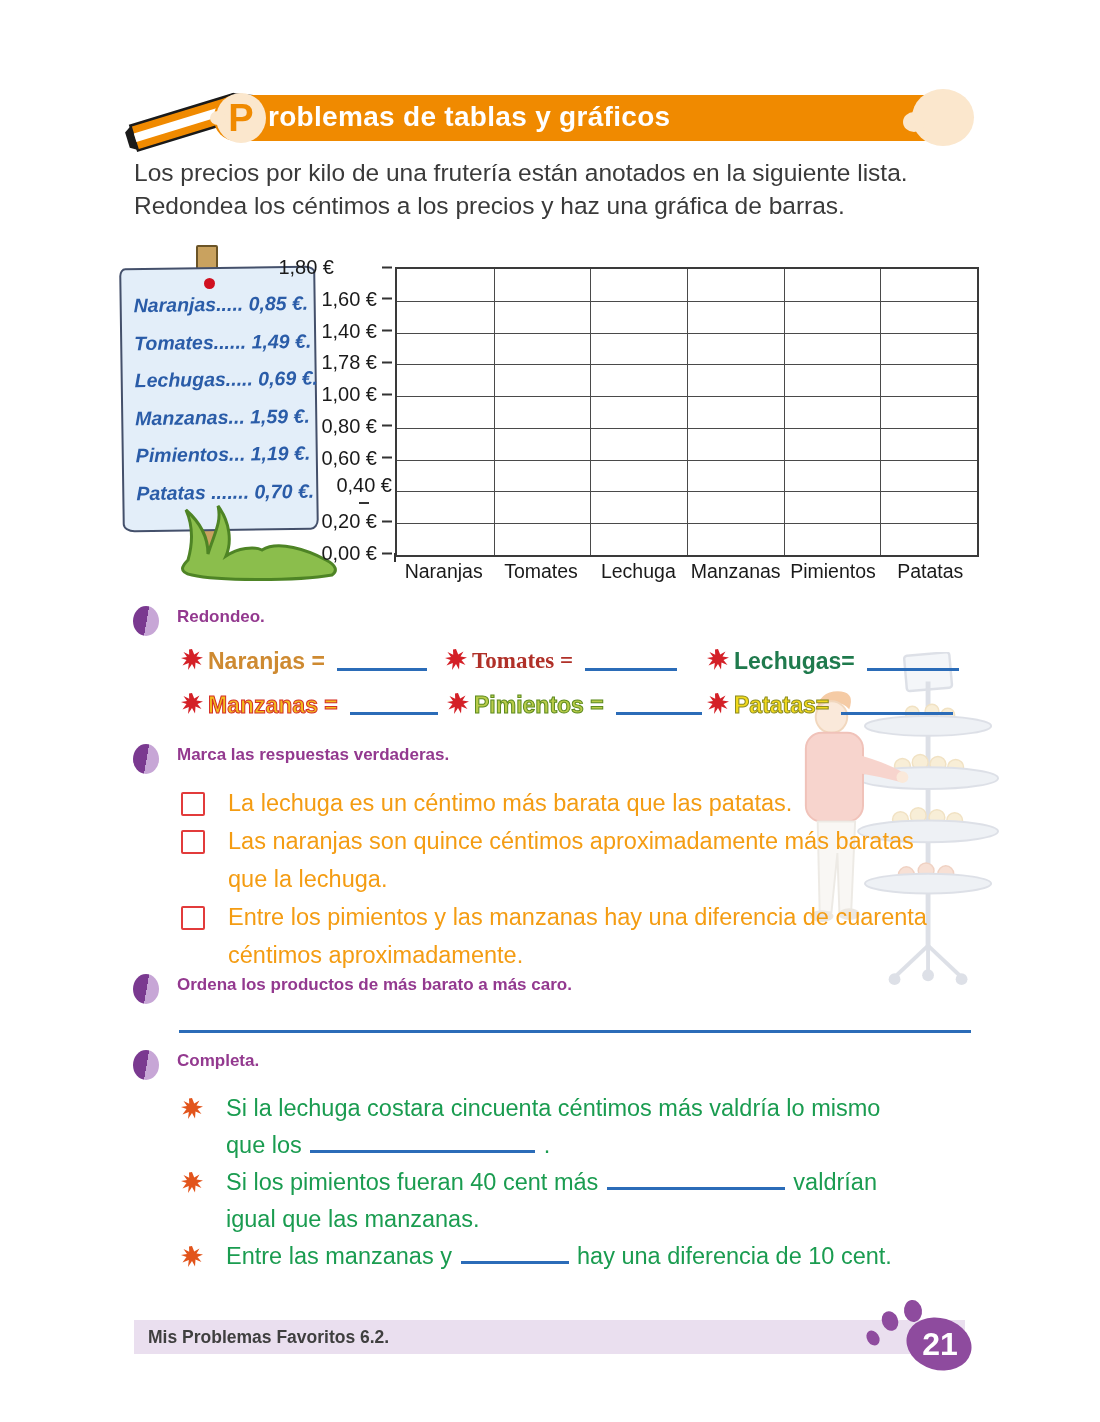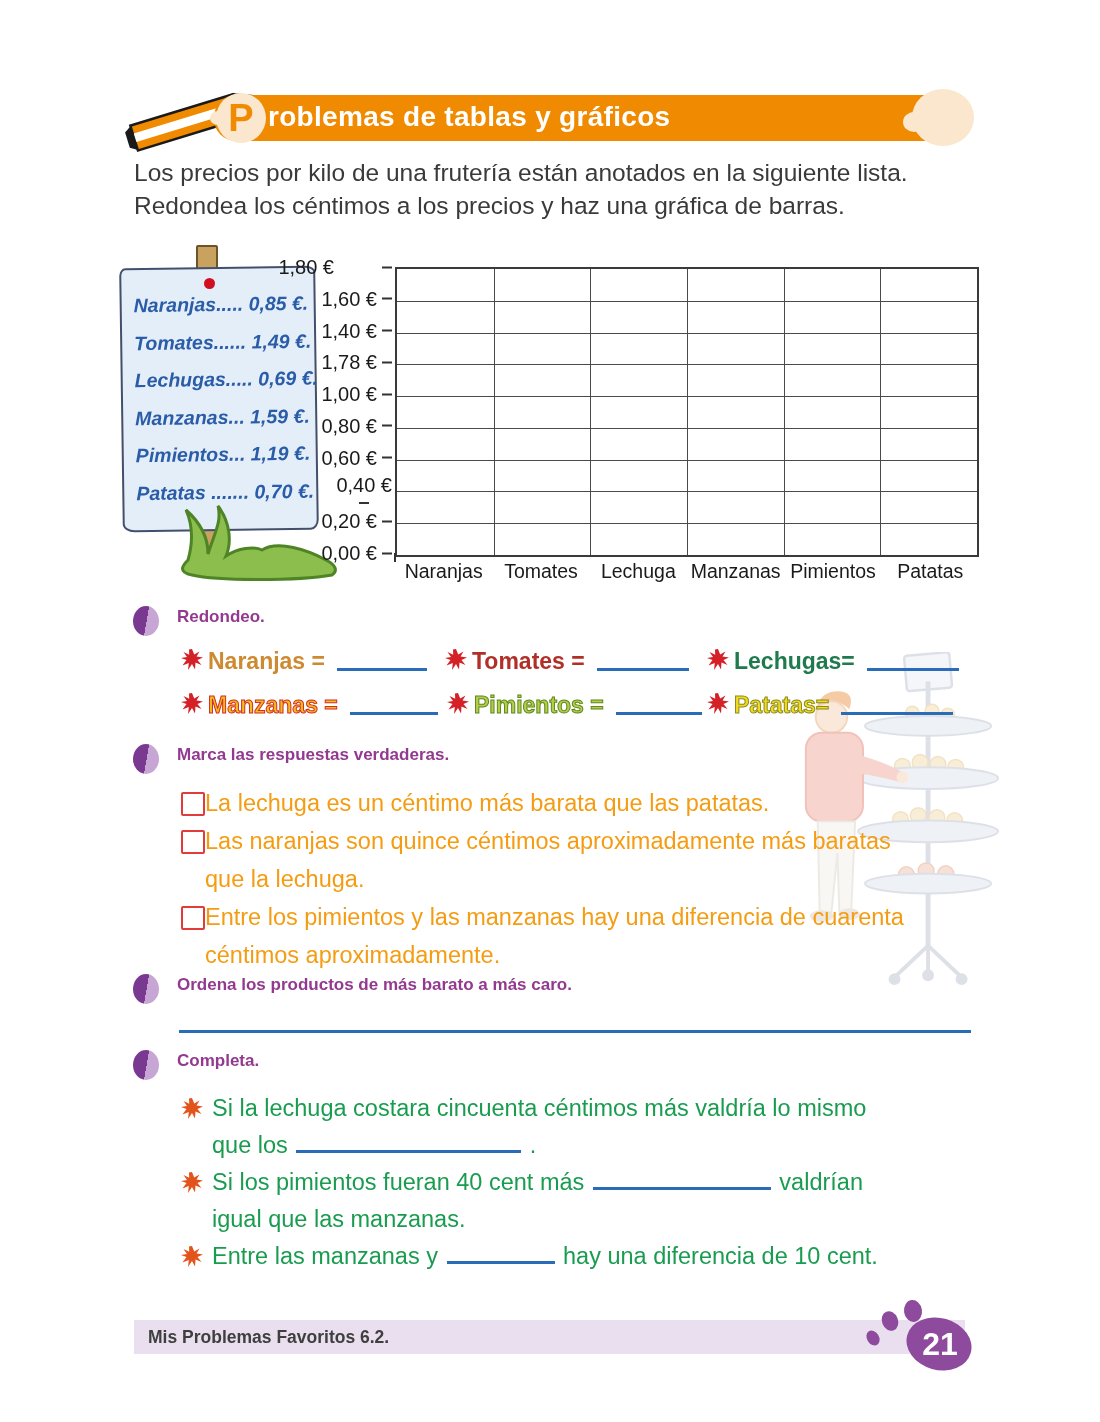--- a/index.html
+++ b/index.html
@@ -46,28 +46,28 @@
           background:linear-gradient(100deg,#7A3990 52%,#C7A6D6 52%);}
   .sec-head{position:absolute;font-size:17px;font-weight:bold;color:#93398F;}
 
   .red-row{position:absolute;left:181px;height:36px;width:800px;}
   .red-item{position:absolute;top:0;display:flex;align-items:flex-end;gap:5px;}
   .splat{width:22px;height:22px;flex:0 0 auto;margin-bottom:3px;}
   .rlabel{font-size:23px;font-weight:bold;line-height:26px;}
   .rblank{display:inline-block;height:4px;border-bottom:3px solid #2B6CB8;margin:0 0 3px 7px;}
 
   #marca-options{position:absolute;left:181px;top:784px;width:810px;}
-  .opt{display:flex;gap:0;}
+  .opt{display:flex;gap:23px;}
   .cbox{width:20px;height:20px;border:2.6px solid #E23B3B;border-radius:2px;background:#fff;margin-top:8px;flex:0 0 auto;}
   .opt-text{font-size:23.5px;color:#F49C12;line-height:38px;}
 
   .ordena-line{position:absolute;left:179px;top:1004px;width:792px;border-bottom:3.5px solid #2B6CB8;}
 
   #completa-items{position:absolute;left:181px;top:1090px;width:810px;}
-  .citem{display:flex;gap:9px;}
+  .citem{display:flex;gap:23px;}
   .citem .splat{margin-top:8px;margin-bottom:0;}
   .ctext{font-size:23.5px;color:#1A9C50;line-height:37px;}
   .blank-inline{display:inline-block;height:4px;border-bottom:3px solid #2B6CB8;margin:0 2px;}
 
   
   #watermark{position:absolute;left:792px;top:652px;opacity:.6;}
 
   
   .footer-bar{position:absolute;left:134px;top:1320px;width:831px;height:34px;background:#EADFEF;}
   .footer-title{position:absolute;left:148px;top:1327px;font-size:17.5px;font-weight:bold;color:#3F3F3F;}
@@ -238,21 +238,21 @@
         <svg class="splat" viewBox="0 0 22 22">
           <path fill="#D42027" d="M11 0 L13.2 5.5 L18.5 2.5 L15.5 7.5 L22 8.5 L16.5 11 L20.5 16 L14.5 13.5 L14 20.5 L11 15 L7 21 L7.8 14 L1.5 16.5 L5.5 11 L0 9 L6 8 L2.5 3 L8.2 5.8 L8 0.5 Z"></path>
         </svg>
         <span class="rlabel" style="color: rgb(206, 138, 49);">Naranjas =</span>
         <span class="rblank" style="width: 90px;"></span>
       </div>
       <div class="red-item" style="left: 264px;">
         <svg class="splat" viewBox="0 0 22 22">
           <path fill="#D42027" d="M11 0 L13.2 5.5 L18.5 2.5 L15.5 7.5 L22 8.5 L16.5 11 L20.5 16 L14.5 13.5 L14 20.5 L11 15 L7 21 L7.8 14 L1.5 16.5 L5.5 11 L0 9 L6 8 L2.5 3 L8.2 5.8 L8 0.5 Z"></path>
         </svg>
-        <span class="rlabel" style="color: rgb(176, 48, 40);">Tomates =</span>
+        <span class="rlabel" style="color: rgb(176, 48, 40); font-family: Liberation Serif, serif;">Tomates =</span>
         <span class="rblank" style="width: 92px;"></span>
       </div>
       <div class="red-item" style="left: 526px;">
         <svg class="splat" viewBox="0 0 22 22">
           <path fill="#D42027" d="M11 0 L13.2 5.5 L18.5 2.5 L15.5 7.5 L22 8.5 L16.5 11 L20.5 16 L14.5 13.5 L14 20.5 L11 15 L7 21 L7.8 14 L1.5 16.5 L5.5 11 L0 9 L6 8 L2.5 3 L8.2 5.8 L8 0.5 Z"></path>
         </svg>
         <span class="rlabel" style="color: rgb(31, 122, 77);">Lechugas=</span>
         <span class="rblank" style="width: 92px;"></span>
       </div>
     </div>

